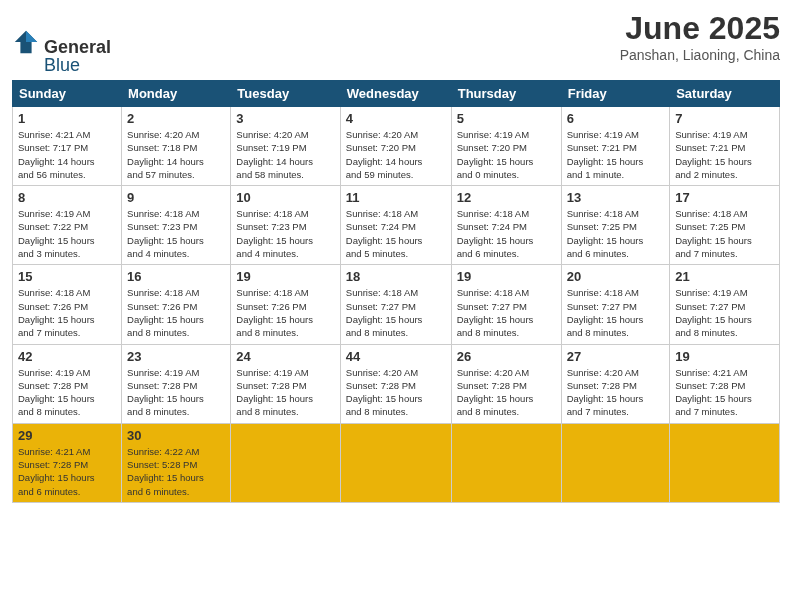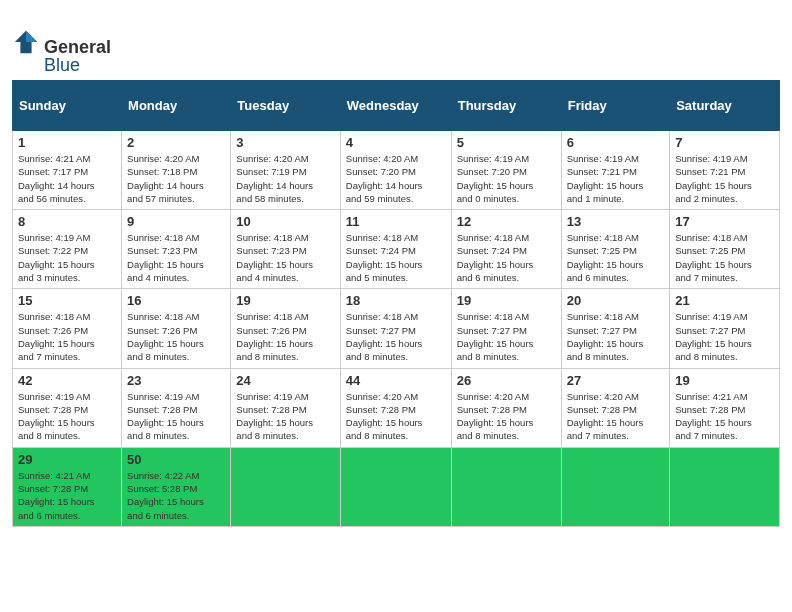--- a/index.html
+++ b/index.html
@@ -59,39 +59,39 @@
     }
     .calendar {
       width: 100%;
       border-collapse: collapse;
     }
     .calendar th {
       background: #1a5276;
       color: #fff;
       font-size: 13px;
       font-weight: bold;
-      padding: 17px 6px;
+      padding: 5px 6px;
       text-align: left;
       border: 1px solid #1a5276;
     }
     .calendar td {
       border: 1px solid #ccc;
       vertical-align: top;
       padding: 4px 5px;
       font-size: 9.5px;
       color: #333;
       width: 113px;
       height: 78px;
       background: #fff;
     }
     .calendar td.empty {
       background: #f5f5f5;
     }
     .calendar tr:last-child td {
-      background: #22c55e;
+      background: #eab308;
     }
     .day-num {
       font-size: 13px;
       font-weight: bold;
       display: block;
       margin-bottom: 2px;
     }
     .day-info {
       line-height: 1.4;
     }
@@ -103,20 +103,24 @@
   <div class="header-row">
     <div class="logo">
       <svg class="logo-icon" viewBox="0 0 40 40">
         <polygon points="20,4 36,20 28,20 28,36 12,36 12,20 4,20" fill="#1a5276"></polygon>
         <polygon points="20,4 36,20 20,20" fill="#2980b9"></polygon>
       </svg>
       <div class="logo-text">
         <span class="logo-general">General</span>
         <span class="logo-blue">Blue</span>
       </div>
+    </div>
+    <div class="title-block">
+      <div class="month-title">June 2025</div>
+      <div class="subtitle">Panshan, Liaoning, China</div>
     </div>
   </div>
 
   <table class="calendar">
     <thead>
       <tr>
         <th>Sunday</th>
         <th>Monday</th>
         <th>Tuesday</th>
         <th>Wednesday</th>
@@ -332,21 +336,21 @@
         </tr>
         <tr>
           <td>
             <span class="day-num">29</span>
             <div class="day-info" style="white-space: pre-wrap;">Sunrise: 4:21 AM
 Sunset: 7:28 PM
 Daylight: 15 hours
 and 6 minutes.</div>
           </td>
           <td>
-            <span class="day-num">50</span>
+            <span class="day-num">30</span>
             <div class="day-info" style="white-space: pre-wrap;">Sunrise: 4:22 AM
 Sunset: 5:28 PM
 Daylight: 15 hours
 and 6 minutes.</div>
           </td>
           <td class="empty"></td>
           <td class="empty"></td>
           <td class="empty"></td>
           <td class="empty"></td>
           <td class="empty"></td>

